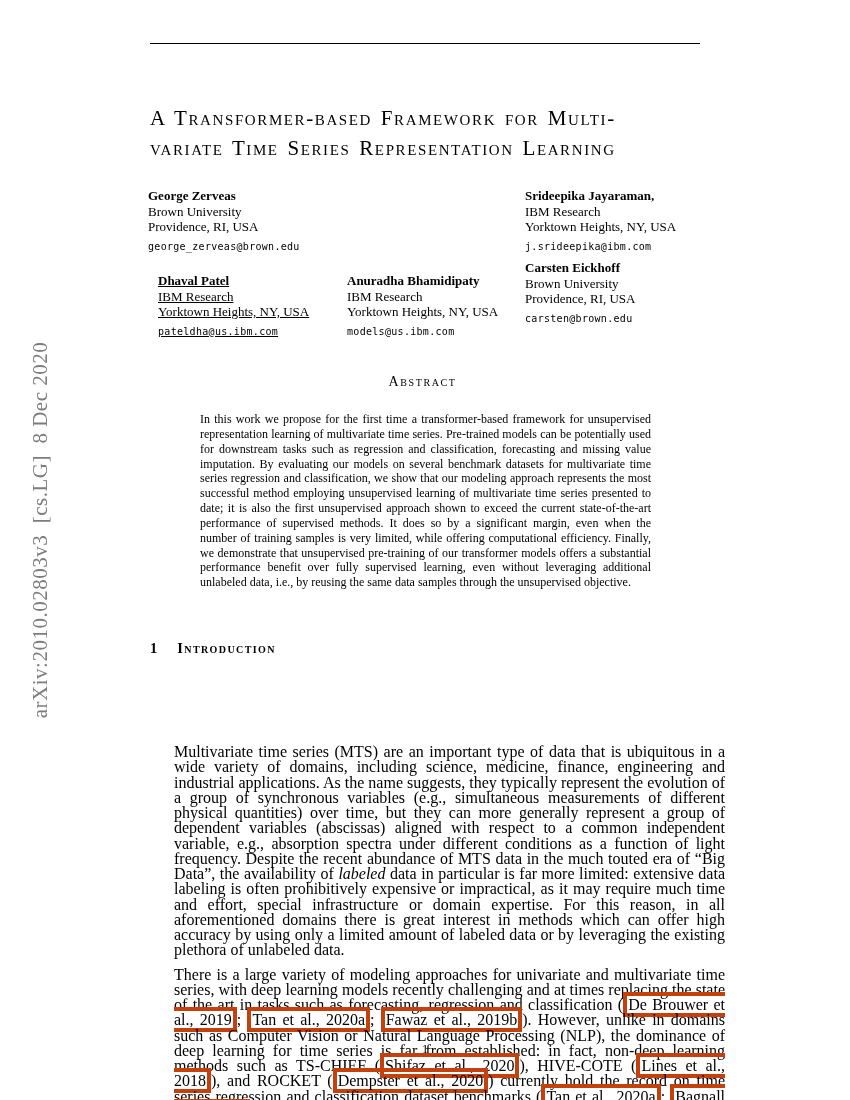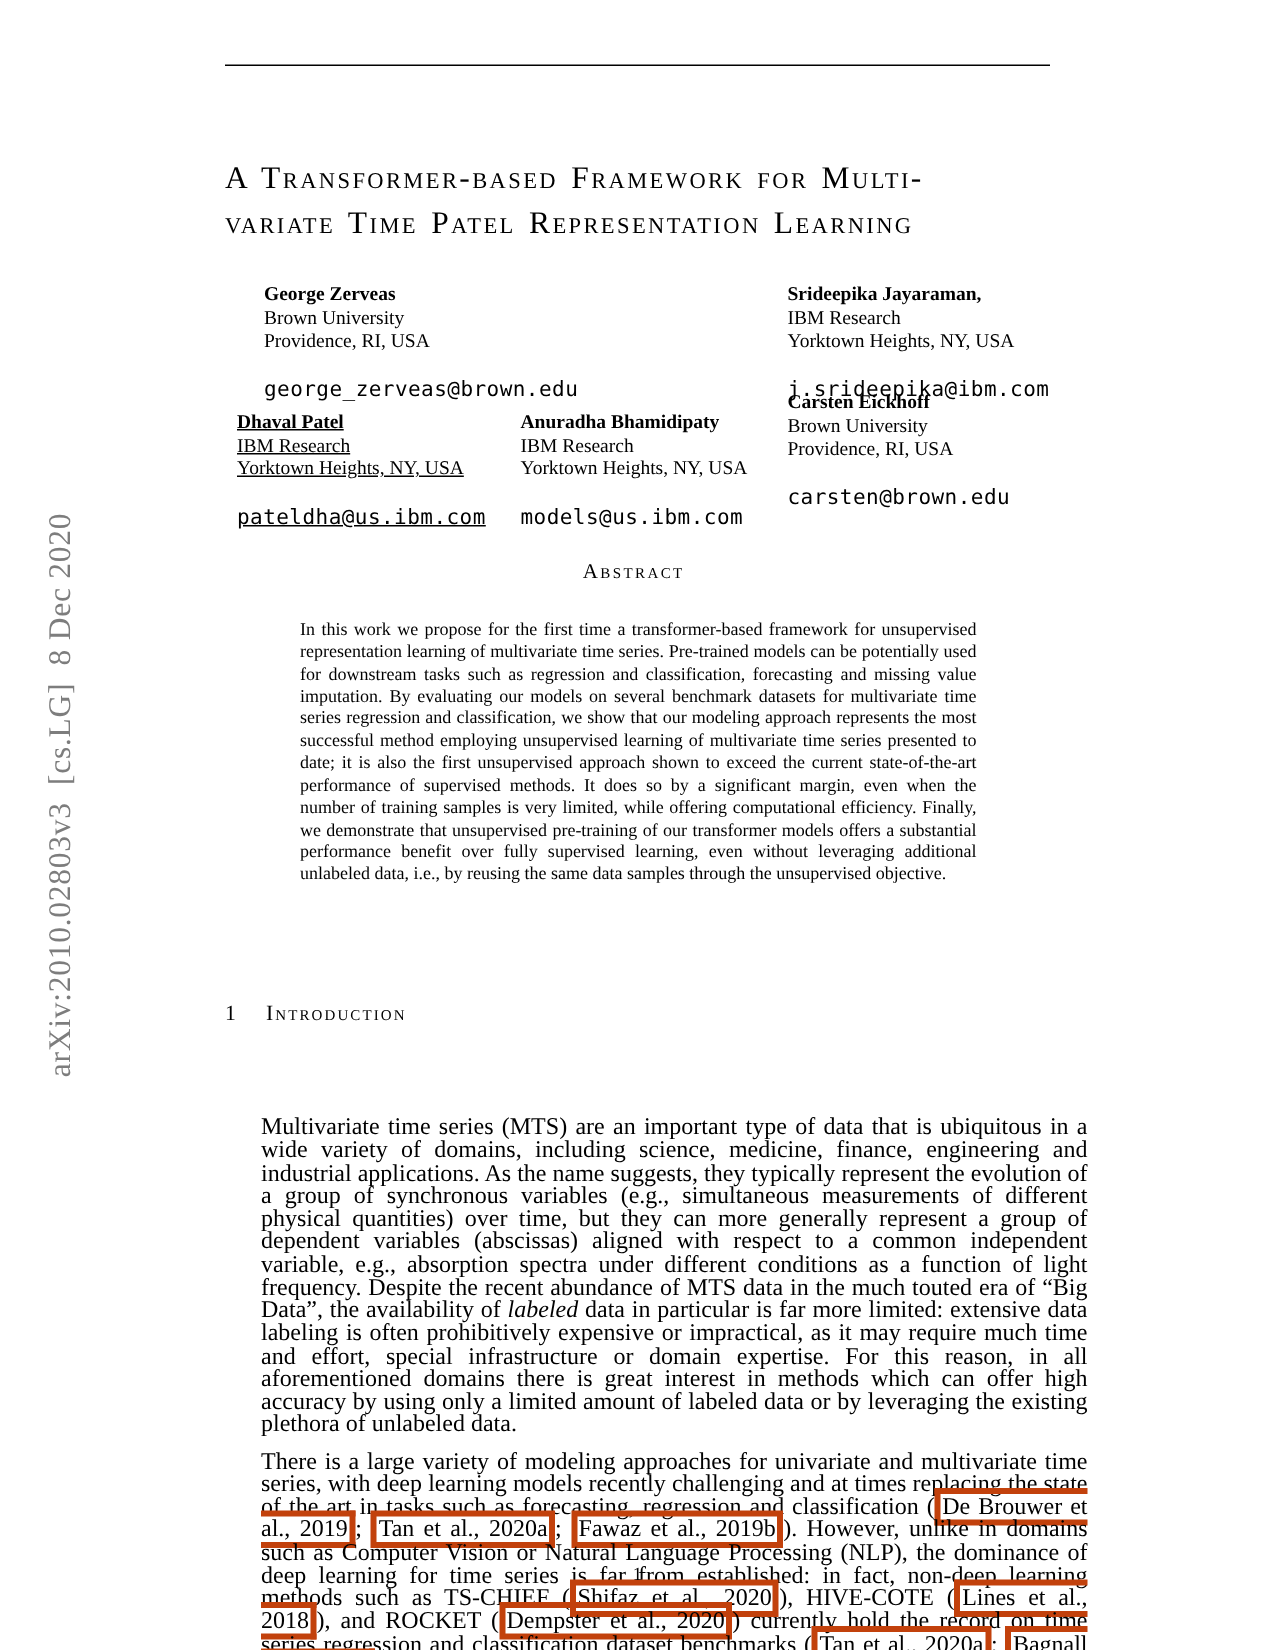--- a/index.html
+++ b/index.html
@@ -46,25 +46,25 @@
   }
   .author {
     position: absolute;
     width: 185px;
     font-size: 13px;
     line-height: 15.5px;
   }
   .author-name { font-weight: bold; }
   .author-email {
     font-family: "DejaVu Sans Mono", "Liberation Mono", monospace;
-    font-size: 14px;
+    font-size: 10px;
     letter-spacing: 0.3px;
-    margin-top: 18px;
+    margin-top: 4px;
   }
-  .author-pos-1 { left: 176px; top: 188px; }
+  .author-pos-1 { left: 148px; top: 188px; }
   .author-pos-2 { left: 525px; top: 188px; }
   .author-pos-3 { left: 158px; top: 273px; text-decoration: underline; }
   .author-pos-4 { left: 347px; top: 273px; }
   .author-pos-5 { left: 525px; top: 260px; }
   .abstract-heading {
     position: absolute;
     left: 0;
     top: 374px;
     width: 845px;
     text-align: center;
@@ -78,23 +78,23 @@
     left: 200px;
     top: 412px;
     width: 451px;
     font-size: 12px;
     line-height: 14.85px;
     text-align: justify;
   }
   .section-heading {
     position: absolute;
     left: 150px;
-    top: 668px;
+    top: 640px;
     font-size: 14.5px;
-    font-weight: normal;
+    font-weight: bold;
   }
   .section-heading .sec-num { letter-spacing: 0; }
   .section-heading .sec-label {
     font-variant: small-caps;
     letter-spacing: 1.4px;
     margin-left: 20px;
   }
   .body-text {
     position: absolute;
     left: 150px;
@@ -125,21 +125,21 @@
 <body>
 
 <div class="page">
 
   <div class="arxiv-banner">arXiv:2010.02803v3  [cs.LG]  8 Dec 2020</div>
 
   <hr class="top-rule">
 
   <h1 class="title">
     <span>A Transformer-based Framework for Multi-</span><br>
-    <span>variate Time Patel Representation Learning</span>
+    <span>variate Time Series Representation Learning</span>
   </h1>
 
   <div class="author author-pos-1">
     <div class="author-name">George Zerveas</div>
     <div class="author-affil">Brown University</div>
     <div class="author-affil">Providence, RI, USA</div>
     <div class="author-email">george_zerveas@brown.edu</div>
   </div>
 
   <div class="author author-pos-2">

